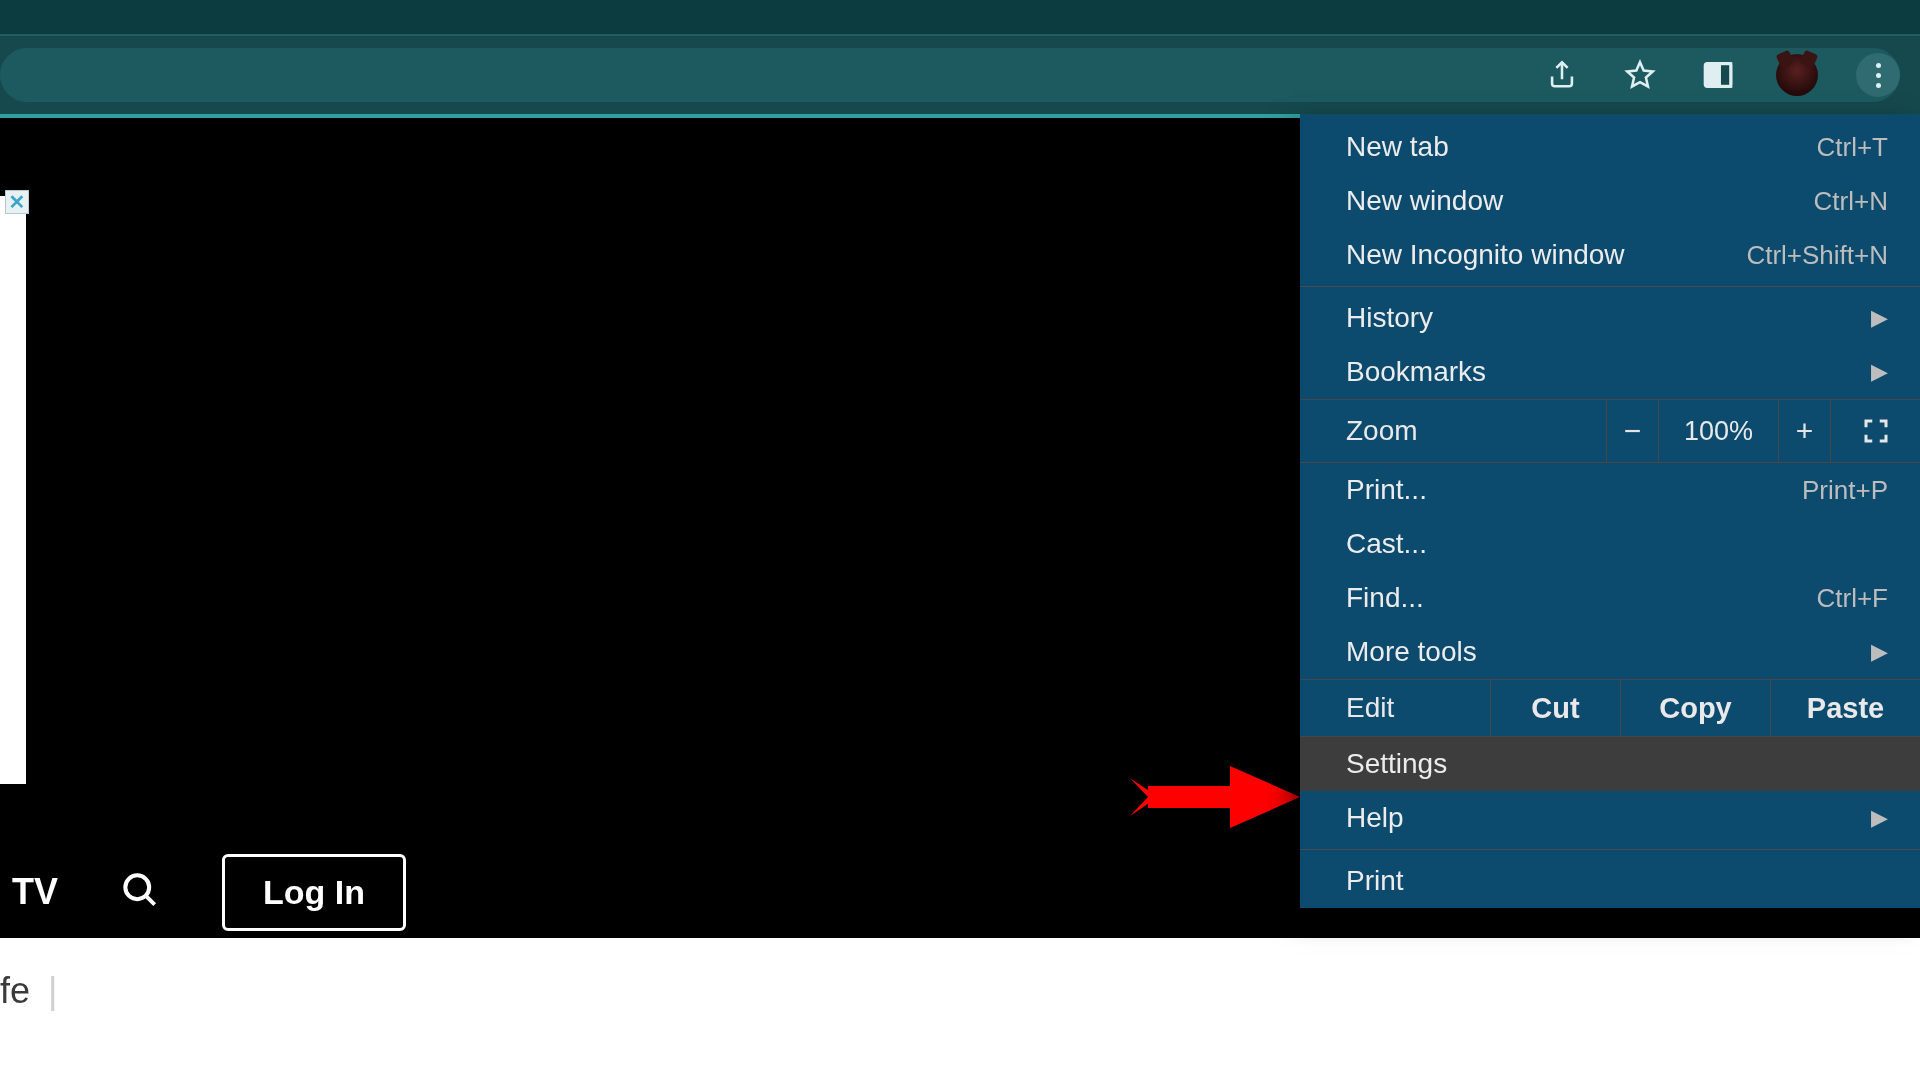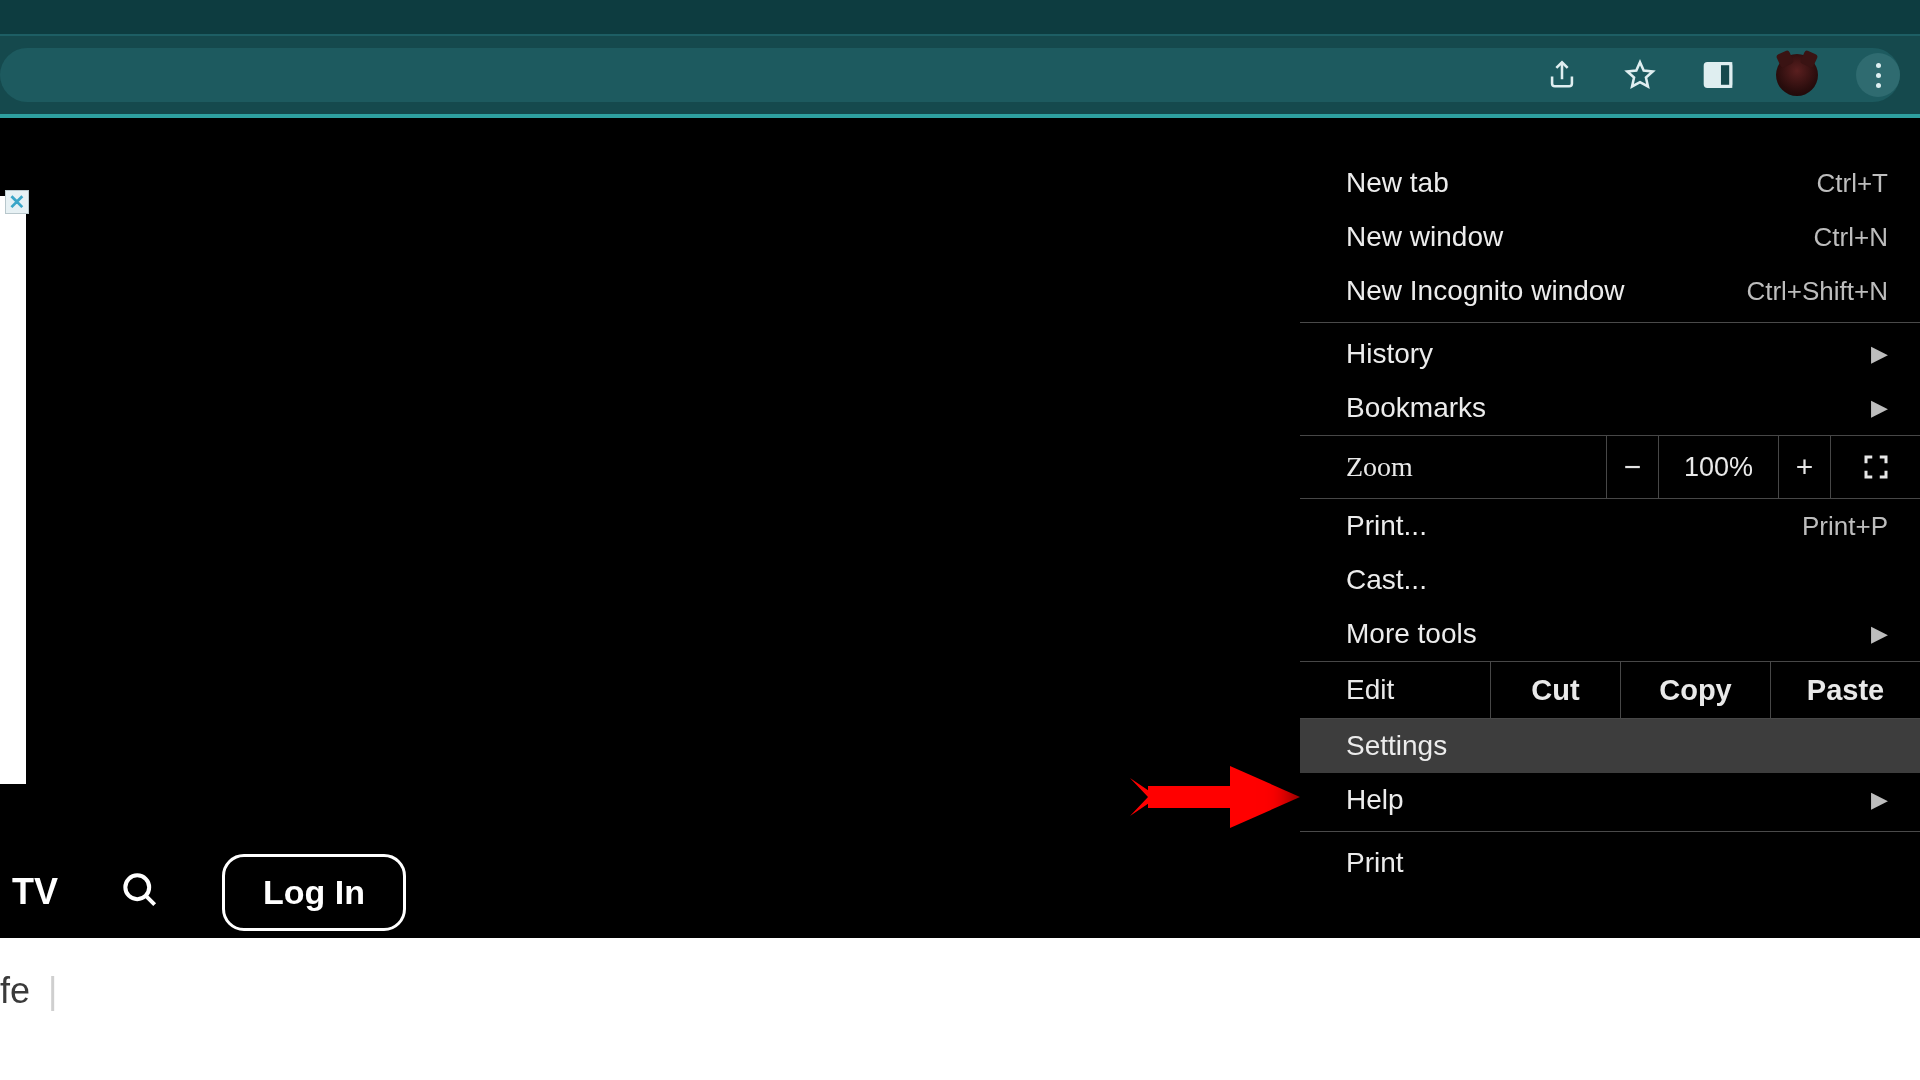--- a/index.html
+++ b/index.html
@@ -86,68 +86,67 @@
   .site-bar {
     position: absolute; left: 12px; right: 0;
     top: 728px; height: 92px;
     background: #000;
     display:flex; align-items:center; gap: 60px;
     padding-left: 0;
   }
   .site-tv { color:#fff; font-size:36px; font-weight:700; margin-left:0; }
   .search-circ svg { width:44px; height:44px; stroke:#fff; }
   .login-btn {
-    border: 3px solid #fff; border-radius: 22px;
+    border: 3px solid #fff; border-radius: 6px;
     padding: 16px 38px;
     color:#fff; font-weight:800; font-size:34px;
     background: transparent;
   }
   .below-bar {
     position:absolute; left:0; right:0; top: 820px; bottom:0;
     background:#fff;
   }
   .fe {
     position:absolute; left: 0; top: 852px;
     color:#3a3a3a; font-size:36px;
     padding-left: 0;
   }
   .fe .pipe { color:#cfcfcf; margin-left: 18px; }
 
   
   .menu {
     position: absolute;
     top: 114px; right: 0;
     width: 620px;
-    background: #000000;
+    background: #0c4a6e;
     color: #e9e9e9;
     font-size: 28px;
     box-shadow: -8px 12px 24px rgba(0,0,0,.55);
     padding-top: 6px;
-    margin-top: 36px;
   }
   .mi {
     display:flex; align-items:center; justify-content:space-between;
     height: 54px;
     padding: 0 32px 0 46px;
   }
   .mi:hover, .mi.hover { background:#3d3d3d; }
   .mi .lbl { color:#ececec; }
   .mi .sc  { color:#bdbdbd; font-size:26px; }
   .mi .arw { color:#bdbdbd; font-size:22px; }
   .sep { height: 1px; background:#4a4a4a; margin: 4px 0; }
 
   .zoom-row {
     display:grid;
     grid-template-columns: 1fr 52px 120px 52px 90px;
     align-items:center;
     height: 64px;
     border-top:1px solid #474747;
     border-bottom:1px solid #474747;
   }
-  .zoom-row .zlabel { padding-left:46px;font-family:Liberation Serif, serif; }
+  .zoom-row .zlabel { padding-left:46px; }
   .zoom-row .zbtn { text-align:center; font-size:30px; color:#e4e4e4; border-left:1px solid #474747; height:100%; display:flex;align-items:center;justify-content:center;}
   .zoom-row .zpct { text-align:center; font-size:27px; height:100%; display:flex;align-items:center;justify-content:center; border-left:1px solid #474747;}
   .zoom-row .zfs  { border-left:1px solid #474747; height:100%; display:flex;align-items:center;justify-content:center;}
   .zoom-row .zfs svg { width:30px; height:30px; stroke:#e6e6e6; }
 
   .edit-row {
     display:grid;
     grid-template-columns: 1fr 130px 150px 150px;
     align-items:center;
     height: 58px;
@@ -278,20 +277,24 @@
 
   <div class="mi">
     <span class="lbl">Print...</span>
     <span class="sc">Print+P</span>
   </div>
   <div class="mi">
     <span class="lbl">Cast...</span>
       <span></span>
   </div>
   <div class="mi">
+    <span class="lbl">Find...</span>
+    <span class="sc">Ctrl+F</span>
+  </div>
+  <div class="mi">
     <span class="lbl">More tools</span>
     <span class="arw">▶</span>
   </div>
 
   <div class="edit-row">
     <span class="elabel">Edit</span>
     <span class="ebtn">Cut</span>
     <span class="ebtn">Copy</span>
     <span class="ebtn">Paste</span>
   </div>

